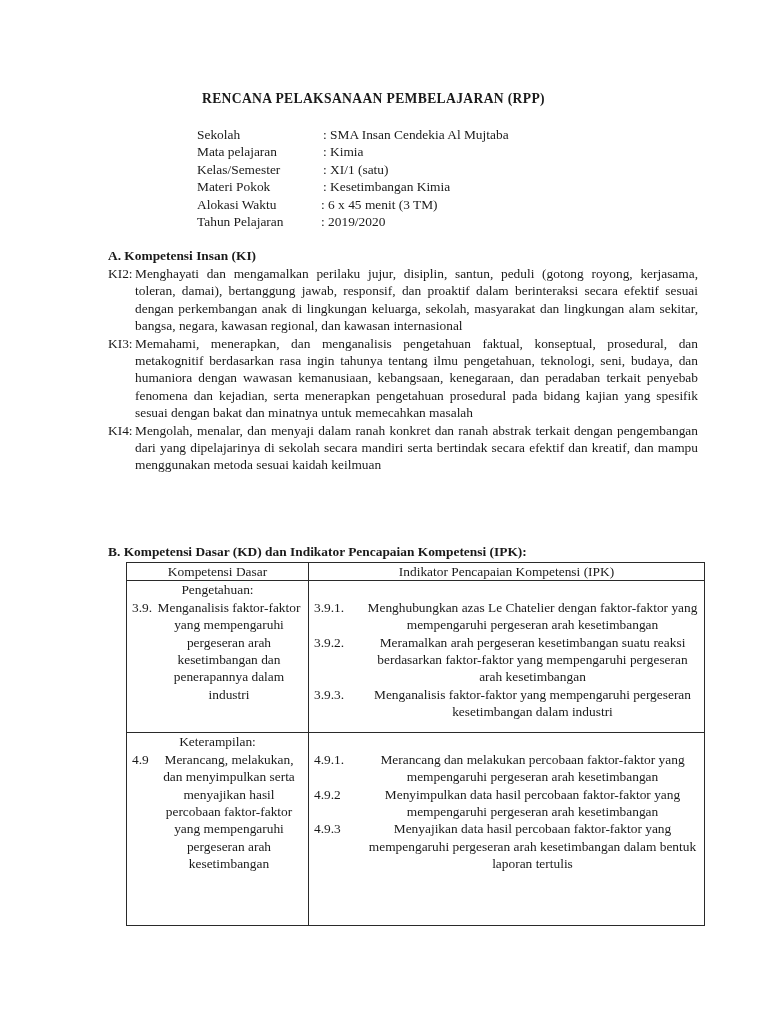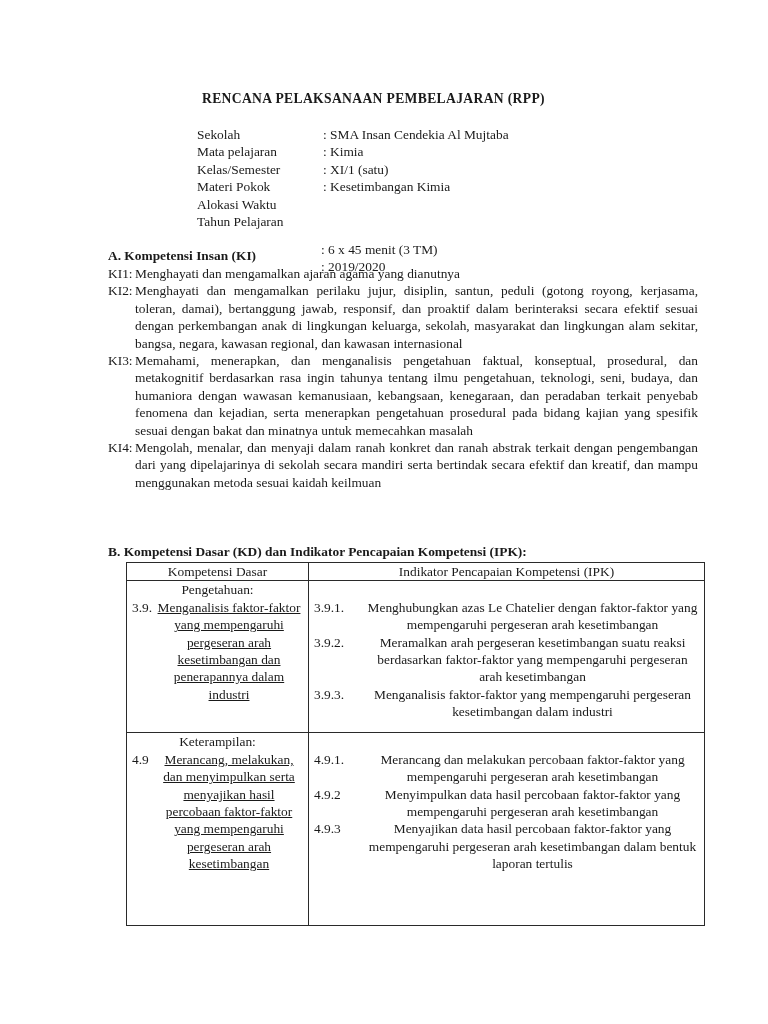--- a/index.html
+++ b/index.html
@@ -10,42 +10,42 @@
   }
   .page { position: absolute; left: 0; top: 0; width: 768px; height: 1024px; background: #fff; }
   .title {
     position: absolute; left: 194px; top: 91px;
     font-weight: bold; font-size: 13.6px; letter-spacing: 0.35px; margin-left: 8px;
   }
   .meta { position: absolute; left: 197px; top: 126px; }
   .meta-row { position: relative; height: 17.4px; line-height: 17.4px; white-space: nowrap; }
   .meta-label { position: absolute; left: 0; }
   .meta-value { position: absolute; left: 126px; }
-  .meta-row.shift .meta-value { left: 124px; margin-top: 45px; }
+  .meta-row.shift .meta-value { left: 124px; }
 
   .section-head {
     position: absolute; left: 108px; font-weight: bold; font-size: 13.4px;
   }
   .ki-list { position: absolute; left: 108px; top: 265px; width: 590px; }
   .ki-item { position: relative; padding-left: 27px; margin: 0; }
   .ki-code { position: absolute; left: 0; top: 0; line-height: 17.4px; }
   .ki-text { display: block; text-align: justify; line-height: 17.4px; }
 
   table.kd {
     position: absolute; left: 126px; top: 562px; width: 579px;
     border-collapse: collapse; font-size: 13.4px;
   }
   table.kd td, table.kd th {
     border: 1.4px solid #2a2a2a; vertical-align: top; padding: 0 5px;
     font-weight: normal; text-align: center; line-height: 17.4px;
   }
   table.kd th { height: 17px; }
   .col1 { width: 171px; }
   .kd-sub { display: block; }
-  .kd-item { position: relative; padding-left: 23px; text-decoration: underline; }
+  .kd-item { position: relative; padding-left: 23px; }
   .kd-num { position: absolute; left: 0; top: 0; }
   .ipk-item { position: relative; padding-left: 52px; }
   .ipk-num { position: absolute; left: 0; top: 0; }
   .spacer { display: block; height: 17.4px; }
 </style>
 </head>
 <body>
 
 <div class="page">
 
@@ -74,24 +74,20 @@
     </div>
     <div class="meta-row shift">
       <span class="meta-label">Tahun Pelajaran</span>
       <span class="meta-value">: 2019/2020</span>
     </div>
   </div>
 
   <div class="section-head" style="top:248px;">A. Kompetensi Insan (KI)</div>
 
   <div class="ki-list">
-    <div class="ki-item">
-      <span class="ki-code">KI1:</span>
-      <span class="ki-text">Menghayati dan mengamalkan ajaran agama yang dianutnya</span>
-    </div>
     <div class="ki-item">
       <span class="ki-code">KI2:</span>
       <span class="ki-text">Menghayati dan mengamalkan perilaku jujur, disiplin, santun, peduli (gotong royong, kerjasama, toleran, damai), bertanggung jawab, responsif, dan proaktif dalam berinteraksi secara efektif sesuai dengan perkembangan anak di lingkungan keluarga, sekolah, masyarakat dan lingkungan alam sekitar, bangsa, negara, kawasan regional, dan kawasan internasional</span>
     </div>
     <div class="ki-item">
       <span class="ki-code">KI3:</span>
       <span class="ki-text">Memahami, menerapkan, dan menganalisis pengetahuan faktual, konseptual, prosedural, dan metakognitif berdasarkan rasa ingin tahunya tentang ilmu pengetahuan, teknologi, seni, budaya, dan humaniora dengan wawasan kemanusiaan, kebangsaan, kenegaraan, dan peradaban terkait penyebab fenomena dan kejadian, serta menerapkan pengetahuan prosedural pada bidang kajian yang spesifik sesuai dengan bakat dan minatnya untuk memecahkan masalah</span>
     </div>
     <div class="ki-item">
       <span class="ki-code">KI4:</span>

